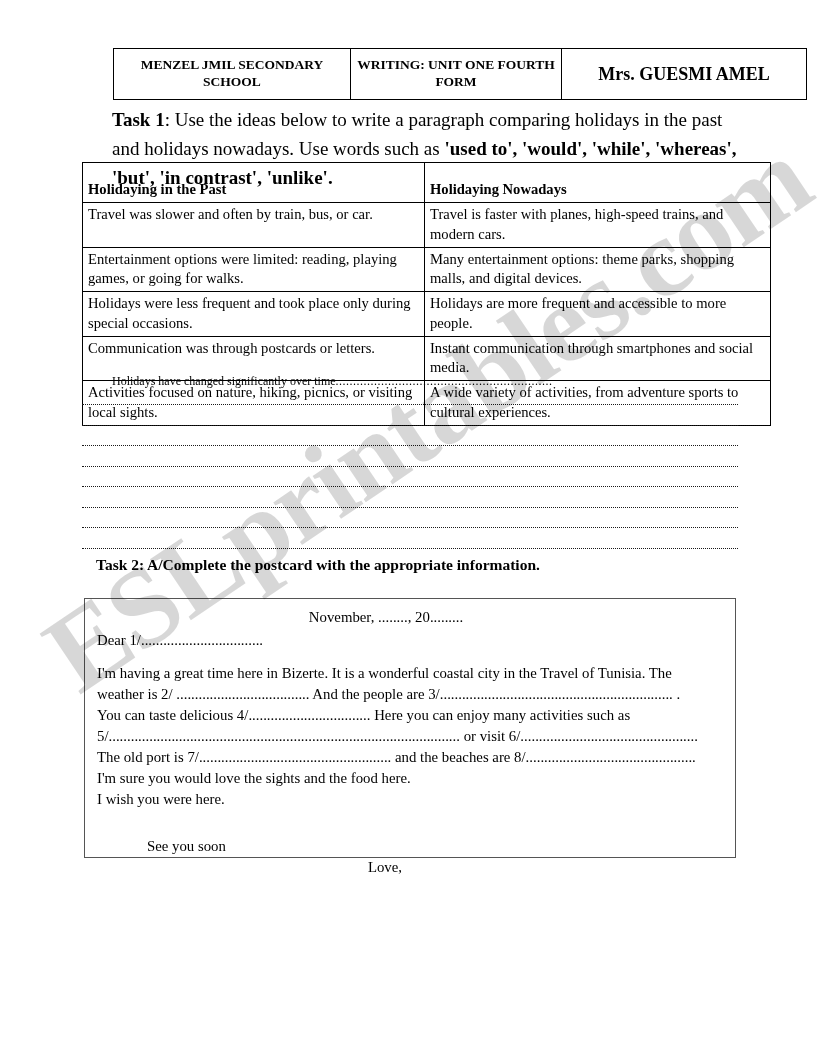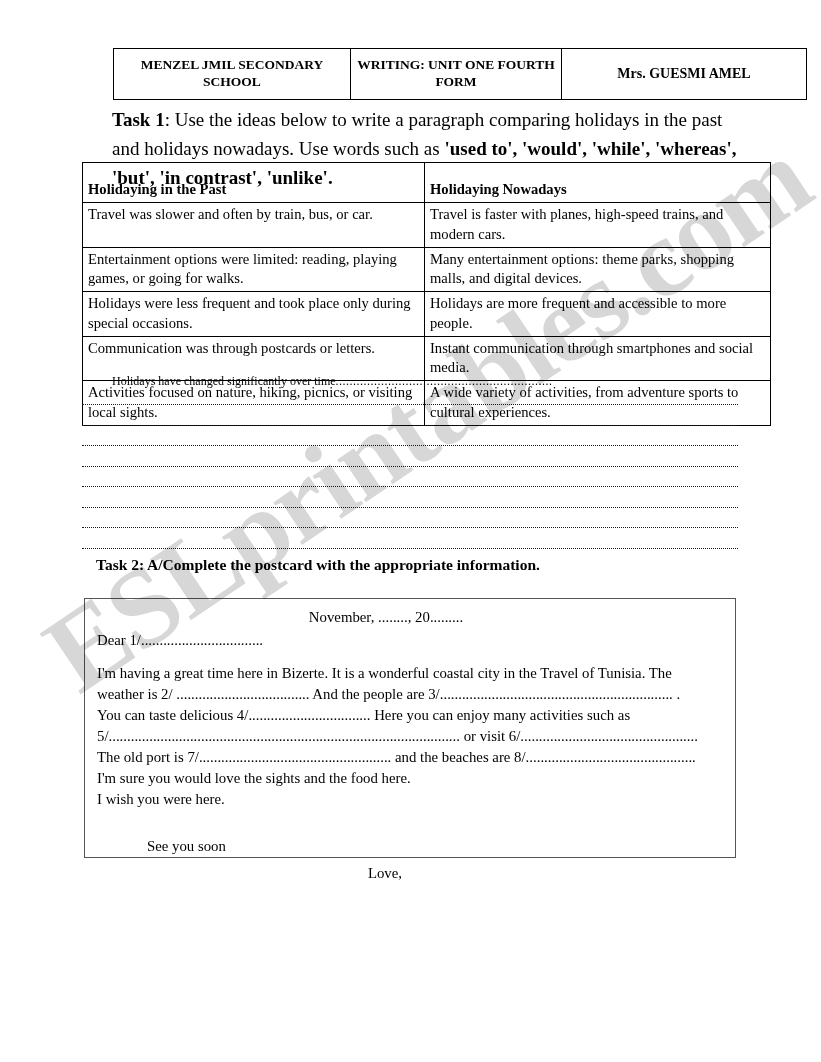--- a/index.html
+++ b/index.html
@@ -58,21 +58,21 @@
     text-align: center;
     vertical-align: middle;
     font-weight: 700;
     font-size: 13.5px;
     line-height: 1.25;
     padding: 6px 4px;
     height: 38px;
   }
   #header-table td.c1 { width: 228px; }
   #header-table td.c2 { width: 202px; }
-  #header-table td.c3 { width: 236px; font-size: 14px; }
+  #header-table td.c3 { width: 236px; font-size: 18px; }
 
   
   #task1-instruction {
     position: absolute;
     left: 112px;
     top: 106px;
     width: 632px;
     font-size: 19px;
     line-height: 1.52;
     text-align: left;
@@ -155,21 +155,21 @@
   }
   #postcard .body {
     padding: 2px 10px 0 12px;
   }
   #postcard .body p { margin: 0; }
   #postcard .gap { height: 12px; }
   #postcard .signoff {
     padding: 26px 0 0 50px;
   }
   #postcard .closing {
-    padding-top: 6px;
+    padding-top: 0;
     padding-right: 52px;
     text-align: center;
   }
   #postcard .closing .love { display: block; }
   #postcard .closing .name { display: block; }
   .dots { letter-spacing: 0.5px; }
 </style>
 </head>
 <body>
 

